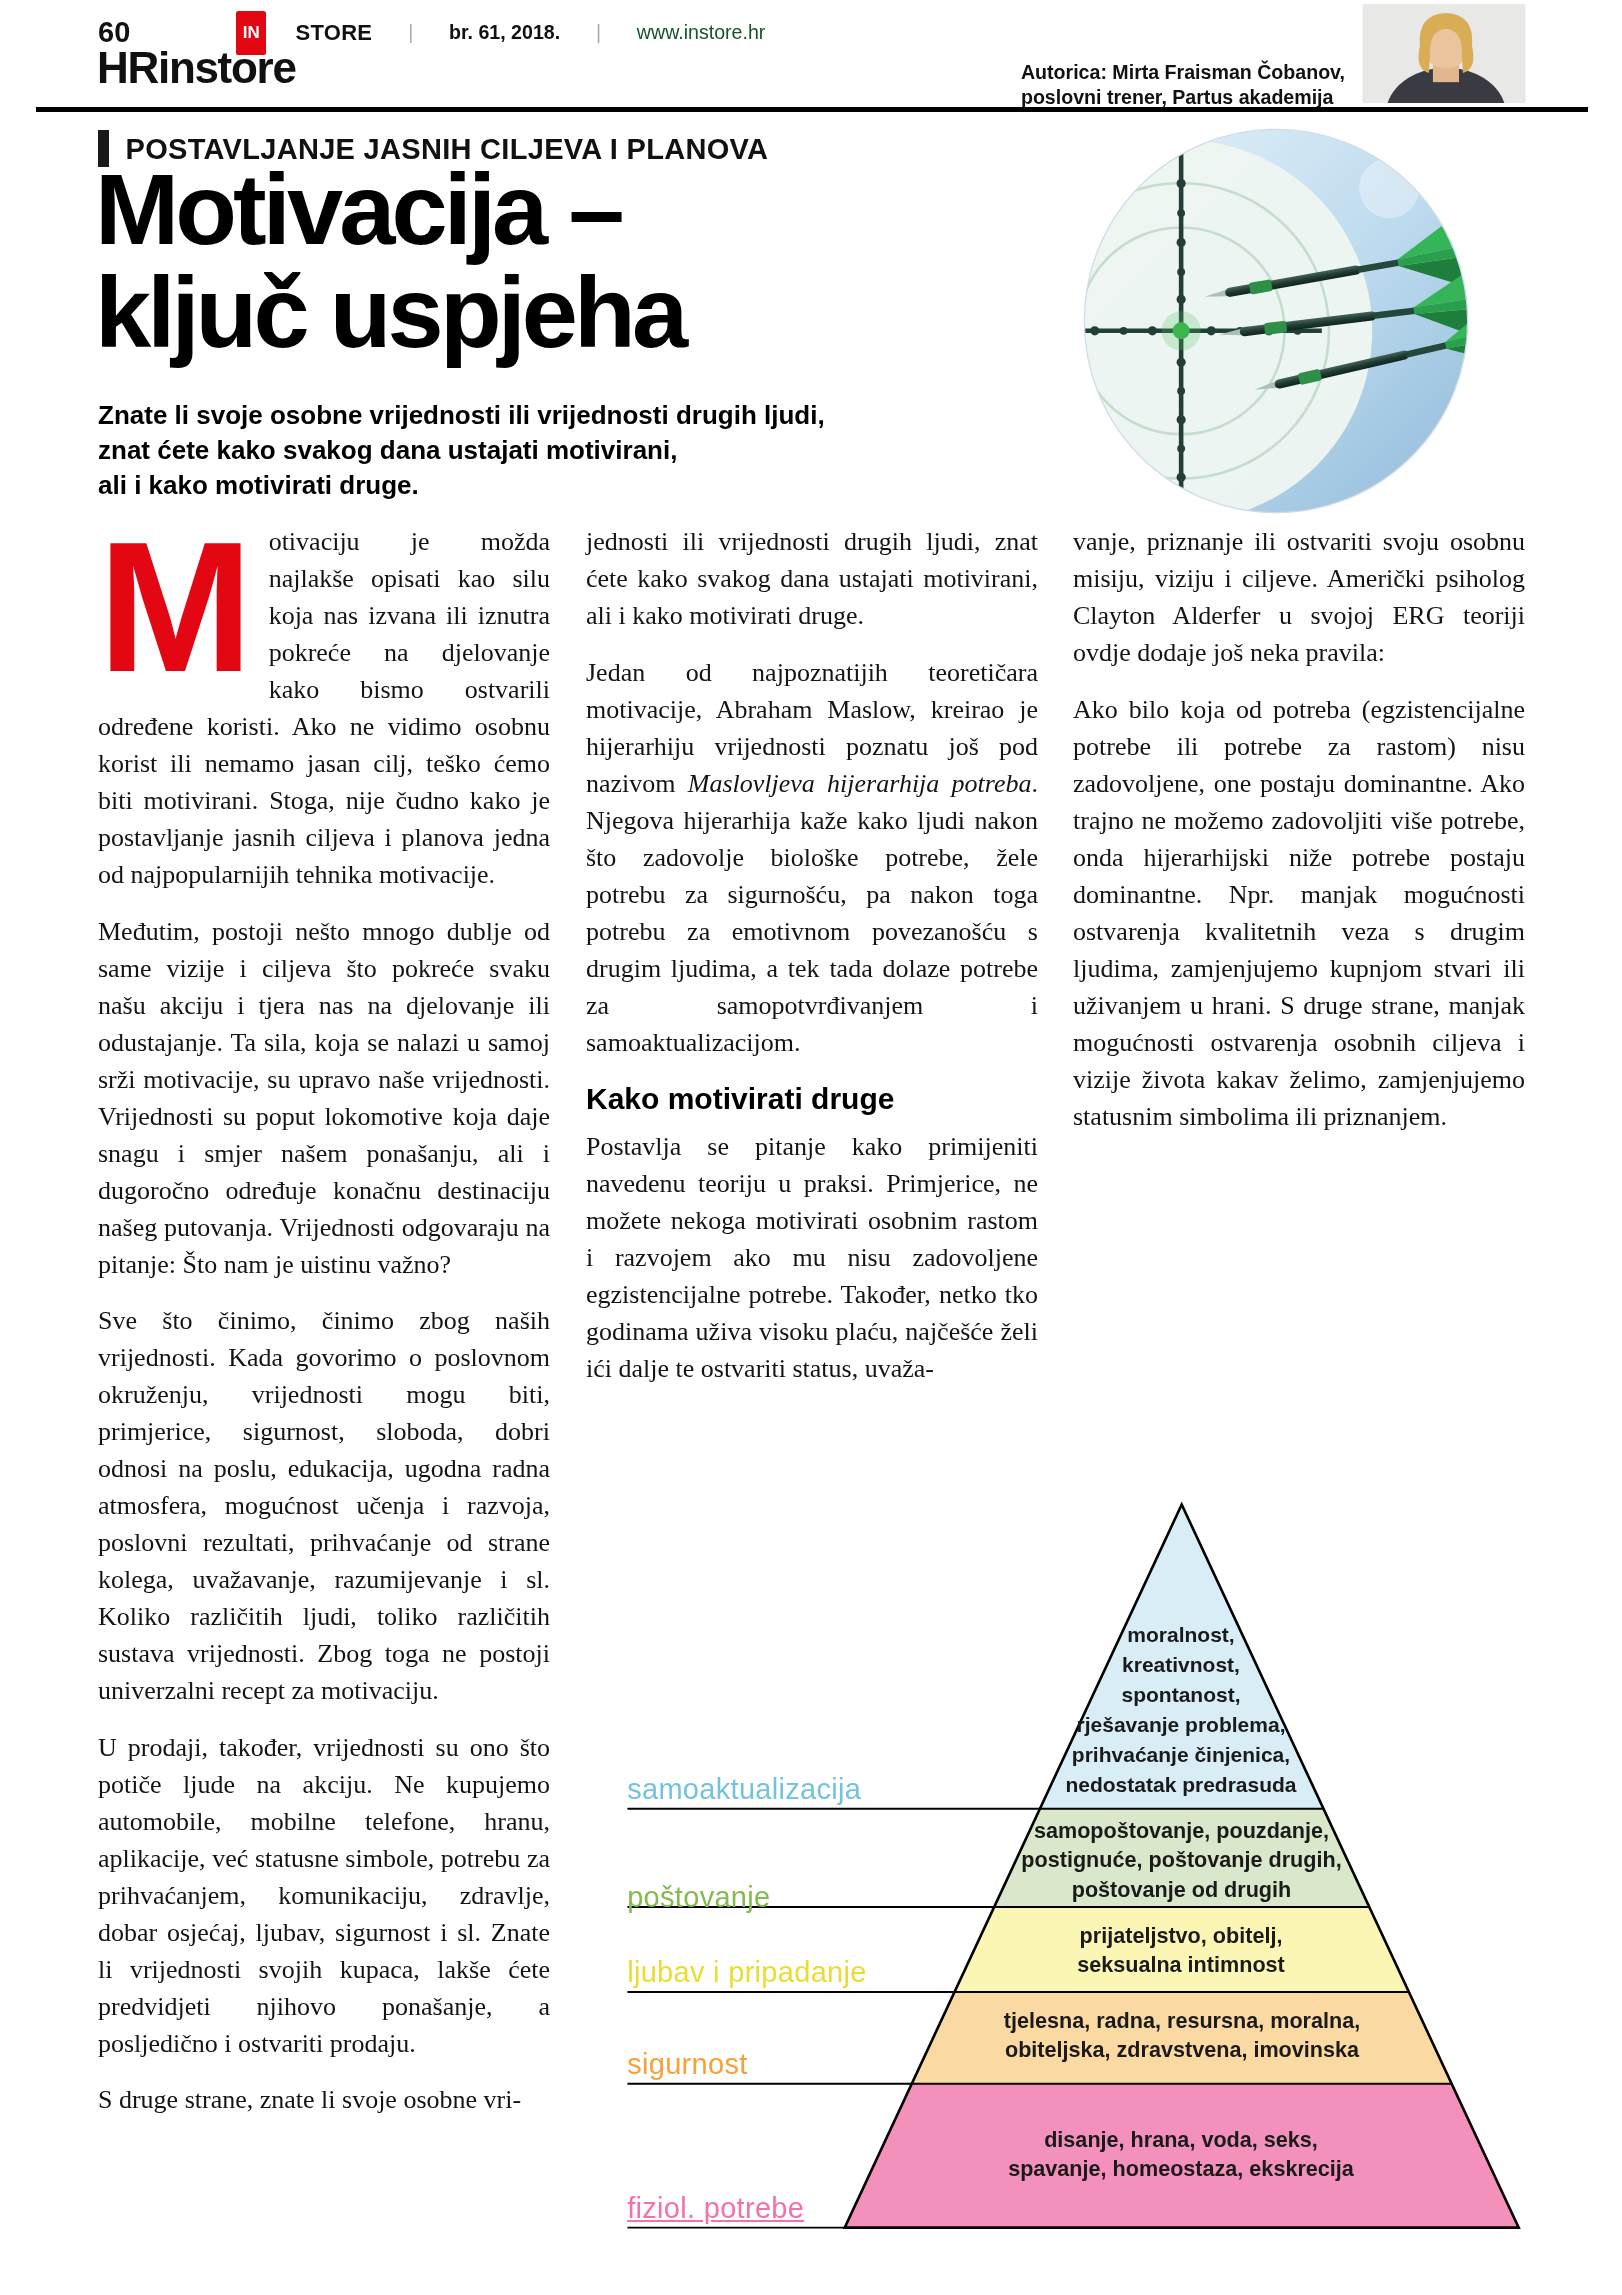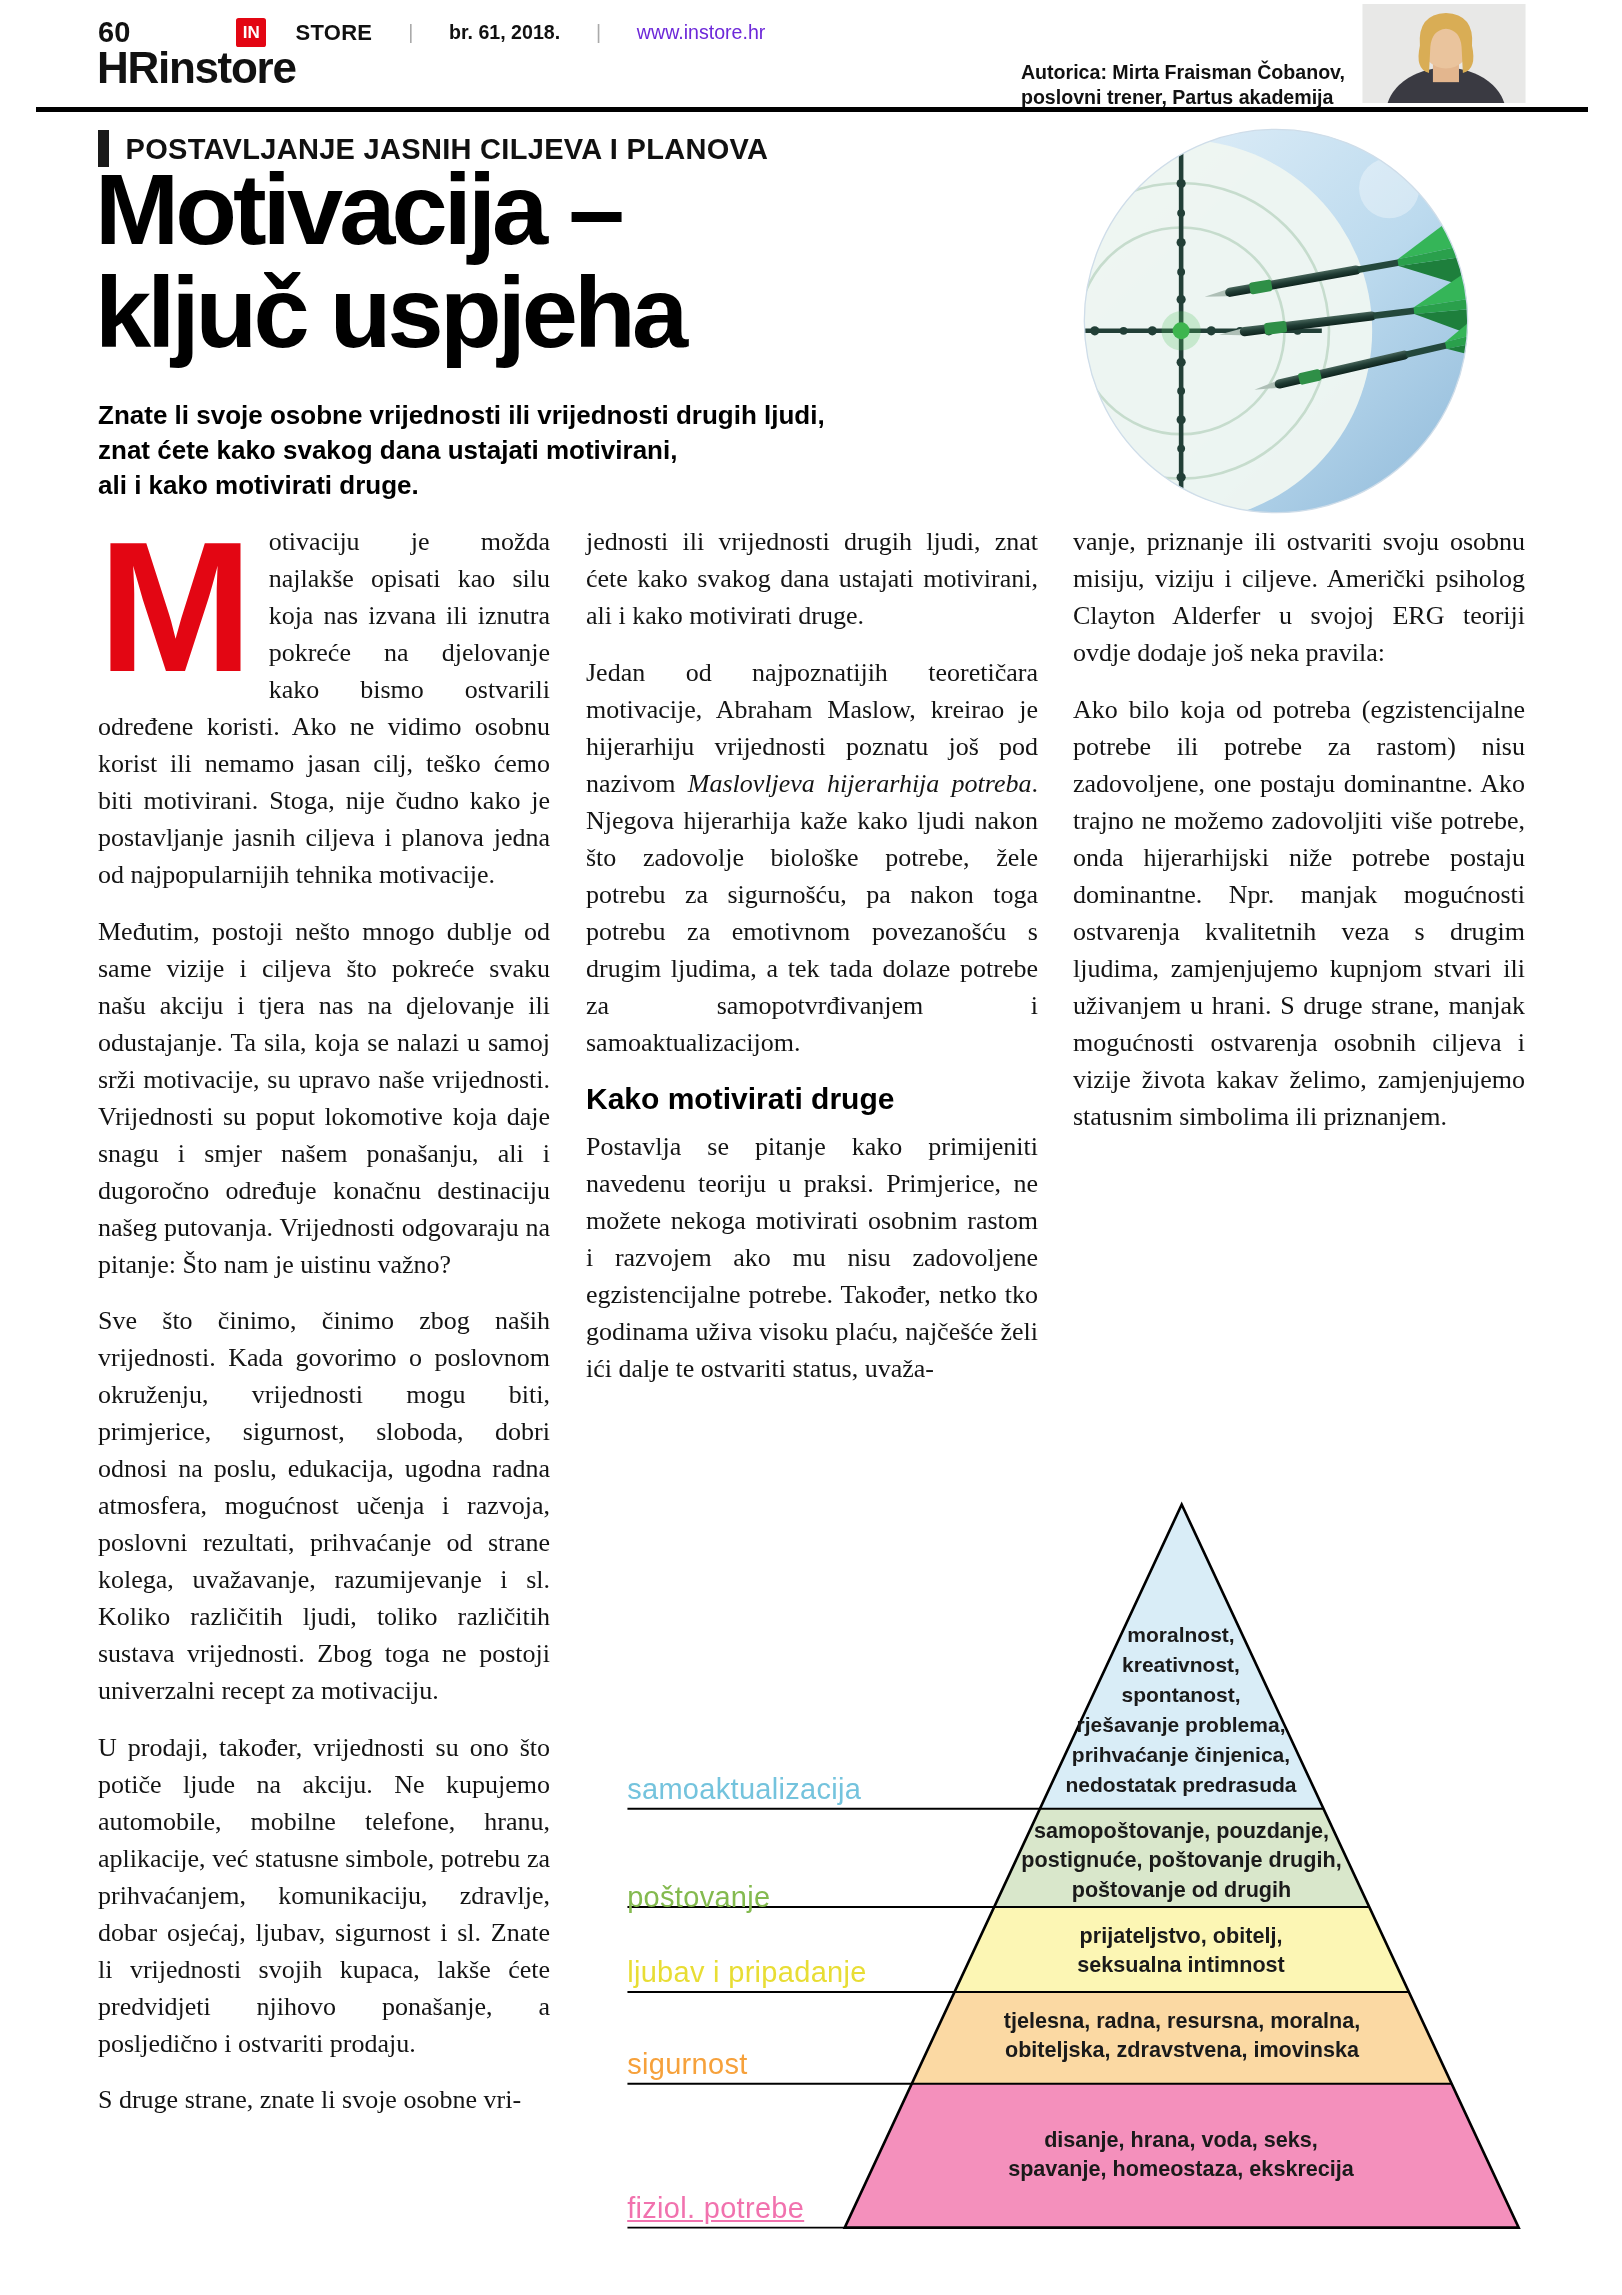--- a/index.html
+++ b/index.html
@@ -5,25 +5,25 @@
   * { margin:0; padding:0; box-sizing:border-box; }
   html,body { background:#ffffff; }
   .page {
     position:relative; width:1623px; height:2295px; background:#ffffff;
     overflow:hidden; font-family:"Liberation Sans", sans-serif; color:#111;
   }
   
   .masthead { position:absolute; left:98px; top:15.7px; display:flex; align-items:center; height:34px;gap:24px; }
   .page-number { font-size:29px; font-weight:900; margin-right:82px; letter-spacing:0; }
   .logo-in { display:inline-flex; align-items:center; justify-content:center;
-    width:30px; height:29px; color:#fff; font-weight:900; font-size:17px; border-radius:2.6px; }
+    width:30px; height:44px; color:#fff; font-weight:900; font-size:17px; border-radius:2.6px; }
   .logo-store { font-size:22px; font-weight:900; margin-left:5.2px; letter-spacing:0.3px; }
   .mast-sep { color:#aaa; font-size:19.6px; margin:0 11.8px; font-weight:400; }
   .issue { font-size:19.6px; font-weight:700; }
-  .website { font-size:19.6px; font-weight:400; color:#6d28d9; text-decoration:none; }
+  .website { font-size:19.6px; font-weight:400; color:#14532d; text-decoration:none; }
   .section-title { position:absolute; left:97px; top:43px; font-size:44px; font-weight:900; letter-spacing:-1.3px; }
   .author-credit { position:absolute; right:278px; top:60px; text-align:left;
     font-size:19.6px; font-weight:700; line-height:25px; }
   .author-photo { position:absolute; left:1362px; top:3.9px; width:164px; height:99px; overflow:hidden; }
   .header-rule { position:absolute; left:36px; top:107px; width:1552px; height:4.6px; background:#000; }
   
   .kicker { position:absolute; left:98px; top:130px; display:flex; align-items:center; }
   .kicker-bar { width:10.5px; height:37px; margin-right:17px; }
   .kicker-text { font-size:29px; font-weight:900; letter-spacing:0.3px; padding-top:2.6px; }
   .headline { position:absolute; left:95px; top:158px; }

